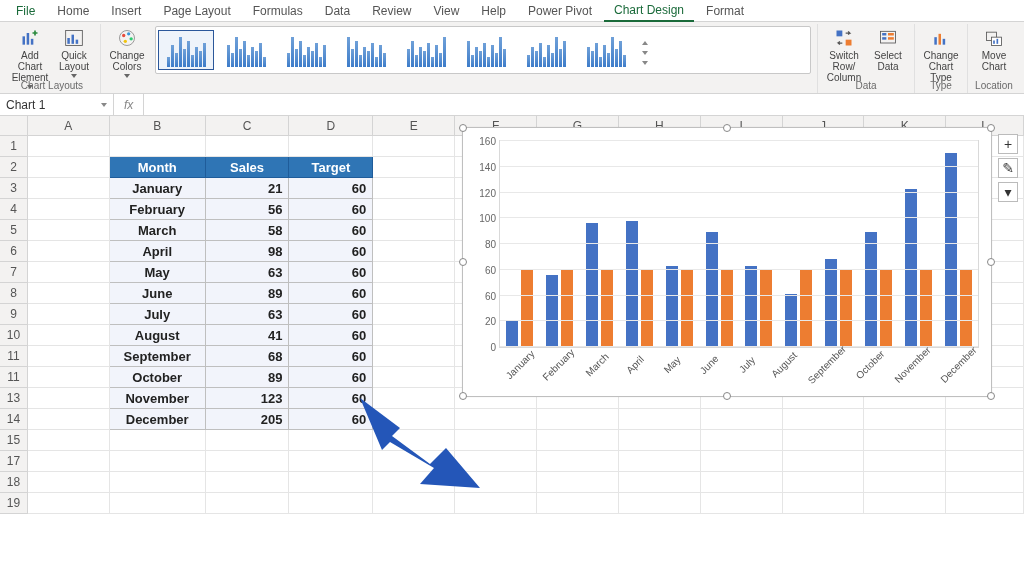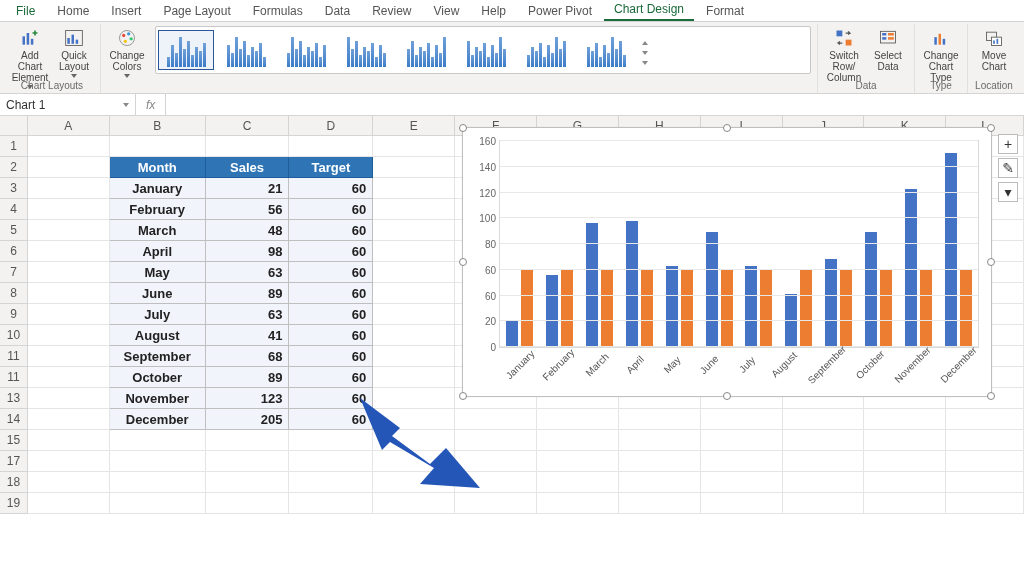--- a/index.html
+++ b/index.html
@@ -1,19 +1,19 @@
 <!DOCTYPE html>
 <html><head>
 <meta charset="utf-8">
 <style>
   * { box-sizing: border-box; margin: 0; padding: 0; font-family: "Segoe UI", Arial, sans-serif; }
   body { width: 1024px; height: 576px; background: #fff; overflow: hidden; position: relative; font-size: 12px; color: #333; }
 
   
-  .ribbon-tabs { display: flex; align-items: flex-end; height: 22px; padding: 0 6px; background: #fff; border-bottom: 1px solid #d4d4d4; gap: 2px; }
+  .ribbon-tabs { display: flex; align-items: center; height: 22px; padding: 0 6px; background: #fff; border-bottom: 1px solid #d4d4d4; gap: 2px; }
   .ribbon-tabs .tab { padding: 3px 10px 3px; font-size: 12px; color: #555; cursor: pointer; }
   .ribbon-tabs .tab.file { color: #1a6a3a; font-weight: 500; }
   .ribbon-tabs .tab.active { color: #1a6a3a; border-bottom: 2px solid #1a6a3a; font-weight: 500; }
 
   .ribbon-body { height: 72px; background: #f3f2f1; border-bottom: 1px solid #d4d4d4; display: flex; align-items: stretch; padding: 2px 4px 0; }
   .group { display: flex; flex-direction: column; align-items: center; padding: 0 6px; border-right: 1px solid #e0e0e0; }
   .group:last-child { border-right: none; }
   .group-items { display: flex; align-items: flex-start; gap: 4px; flex: 1; padding-top: 2px; }
   .group-label { font-size: 10px; color: #6a6a6a; padding: 2px 0 2px; text-align: center; width: 100%; }
   .big-btn { display: flex; flex-direction: column; align-items: center; justify-content: flex-start; width: 40px; height: 52px; padding-top: 2px; cursor: pointer; border-radius: 2px; }
@@ -25,21 +25,21 @@
   .style-thumb { width: 56px; height: 40px; background: #fff; border: 1px solid transparent; cursor: pointer; position: relative; display: flex; align-items: flex-end; justify-content: center; gap: 1px; padding: 2px; }
   .style-thumb.selected { border-color: #2b579a; background: #eef3fa; }
   .style-thumb .bar { width: 3px; background: linear-gradient(#6fa0d8,#3d7cc9); }
   .gallery-more { width: 14px; display: flex; flex-direction: column; align-items: center; gap: 6px; padding-top: 6px; }
   .gallery-more .caret { width: 0; height: 0; border-left: 3px solid transparent; border-right: 3px solid transparent; }
   .gallery-more .up { border-bottom: 4px solid #888; }
   .gallery-more .down { border-top: 4px solid #888; }
 
   
   .formula-row { height: 22px; display: flex; align-items: stretch; border-bottom: 1px solid #d4d4d4; }
-  .name-box { width: 136px; border-right: 1px solid #d4d4d4; display: flex; align-items: center; padding: 0 6px; font-size: 12px; color: #333; background: #fff; justify-content: space-between; }
+  .name-box { width: 114px; border-right: 1px solid #d4d4d4; display: flex; align-items: center; padding: 0 6px; font-size: 12px; color: #333; background: #fff; justify-content: space-between; }
   .name-box .caret { width: 0; height: 0; border-left: 3px solid transparent; border-right: 3px solid transparent; border-top: 4px solid #888; }
   .fx-area { display: flex; align-items: center; flex: 1; }
   .fx-label { padding: 0 10px; color: #888; font-style: italic; border-right: 1px solid #d4d4d4; height: 100%; display: flex; align-items: center; font-size: 12px; }
   .fx-input { flex: 1; padding: 0 6px; font-size: 12px; color: #333; }
 
   
   .sheet { position: relative; }
   .col-headers { display: flex; height: 20px; }
   .corner { width: 28px; background: #f3f2f1; border-right: 1px solid #d4d4d4; border-bottom: 1px solid #d4d4d4; }
   .col-h { background: #f3f2f1; border-right: 1px solid #d4d4d4; border-bottom: 1px solid #d4d4d4; text-align: center; font-size: 12px; color: #555; line-height: 20px; }
@@ -400,21 +400,21 @@
         <div class="cell" style="width: 82px;"></div>
         <div class="cell" style="width: 82px;"></div>
         <div class="cell" style="width: 82px;"></div>
         <div class="cell" style="width: 82px;"></div>
         <div class="cell" style="width: 78px;"></div>
       </div>
       <div class="row">
         <div class="row-h">5</div>
         <div class="cell" style="width: 82px;"></div>
         <div class="cell tcell" style="width: 96px;">March</div>
-        <div class="cell tnum" style="width: 84px;">48</div>
+        <div class="cell tnum" style="width: 84px;">58</div>
         <div class="cell tnum" style="width: 84px;">60</div>
         <div class="cell" style="width: 82px;"></div>
         <div class="cell" style="width: 82px;"></div>
         <div class="cell" style="width: 82px;"></div>
         <div class="cell" style="width: 82px;"></div>
         <div class="cell" style="width: 82px;"></div>
         <div class="cell" style="width: 82px;"></div>
         <div class="cell" style="width: 82px;"></div>
         <div class="cell" style="width: 78px;"></div>
       </div>

